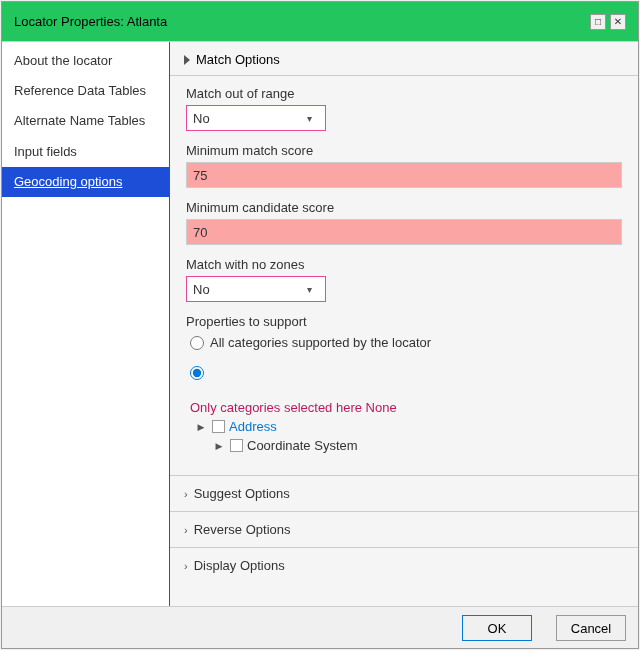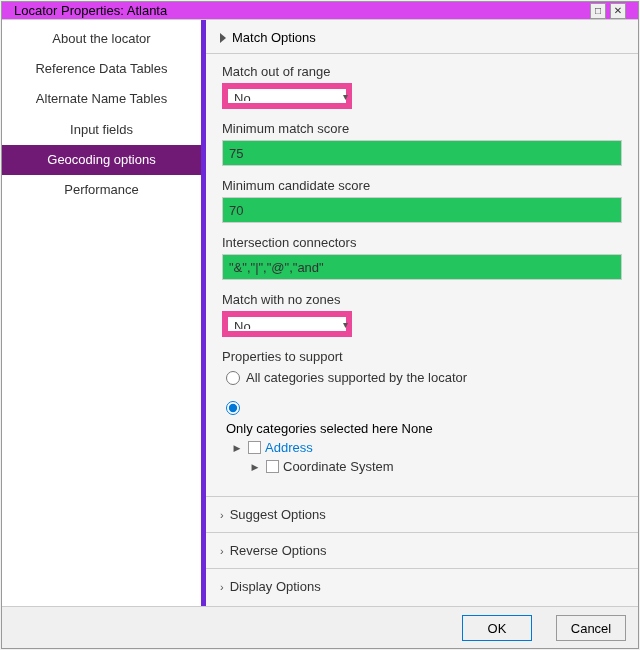--- a/index.html
+++ b/index.html
@@ -16,27 +16,27 @@
     }
     .dialog {
       width: 638px;
       height: 648px;
       background: #f5f5f5;
       border: 1px solid #999;
       display: flex;
       flex-direction: column;
     }
     .title-bar {
-      background: #d946ef;
+      background: #22c55e;
       border-bottom: 1px solid #ccc;
       padding: 8px 12px;
       display: flex;
       align-items: center;
       justify-content: space-between;
-      height: 18px;
+      height: 40px;
     }
     .title-bar-title {
       font-size: 13px;
       font-weight: 400;
       color: #000;
     }
     .title-bar-controls {
       display: flex;
       gap: 4px;
     }
@@ -51,36 +51,36 @@
       font-size: 10px;
       cursor: pointer;
       color: #333;
     }
     .dialog-body {
       display: flex;
       flex: 1;
       overflow: hidden;
     }
     .sidebar {
-      width: 204px;
+      width: 168px;
       background: #fff;
-      border-right: 5px solid #6d28d9;
+      border-right: 1px solid #6d28d9;
       padding: 4px 0;
-      text-align: center;
     }
     .sidebar-item {
       padding: 6px 12px;
       cursor: pointer;
       color: #333;
       font-size: 13px;
       line-height: 1.4;
     }
     .sidebar-item.active {
-      background: #701a75;
+      background: #1d4ed8;
       color: #fff;
+      text-decoration: underline;
     }
     .main-content {
       flex: 1;
       background: #f5f5f5;
       overflow-y: auto;
       padding: 0;
     }
     .section-header {
       display: flex;
       align-items: center;
@@ -109,34 +109,34 @@
     }
     .field-label {
       font-size: 13px;
       color: #333;
       margin-bottom: 4px;
     }
     .field-input {
       width: 100%;
       height: 26px;
       border: 1px solid #ccc;
-      background: #22c55e;
+      background: #fca5a5;
       padding: 2px 6px;
       font-size: 13px;
       color: #333;
       outline: none;
     }
     .field-select-wrapper {
       position: relative;
       width: 130px;
     }
     .field-select {
-      width: 130px;
+      width: 140px;
       height: 26px;
-      border: 6px solid #ec4899;
+      border: 1px solid #ec4899;
       background: #fff;
       padding: 2px 24px 2px 6px;
       font-size: 13px;
       color: #333;
       appearance: none;
       outline: none;
       cursor: pointer;
     }
     .select-arrow {
       position: absolute;
@@ -170,22 +170,22 @@
       cursor: pointer;
     }
     .radio-input {
       width: 14px;
       height: 14px;
       accent-color: #0078d7;
       cursor: pointer;
     }
     .categories-selected-label {
       font-size: 13px;
-      color: #000000;
-      margin: 6px 0 4px 4px;
+      color: #be185d;
+      margin: 20px 0 4px 4px;
     }
     .tree-area {
       margin-left: 8px;
     }
     .tree-item {
       display: flex;
       align-items: center;
       gap: 4px;
       margin-bottom: 4px;
       font-size: 13px;
@@ -270,21 +270,20 @@
   </div>
 
   <div class="dialog-body">
 
     <div class="sidebar">
       <div class="sidebar-item">About the locator</div>
       <div class="sidebar-item">Reference Data Tables</div>
       <div class="sidebar-item">Alternate Name Tables</div>
       <div class="sidebar-item">Input fields</div>
       <div class="sidebar-item active">Geocoding options</div>
-      <div class="sidebar-item">Performance</div>
     </div>
 
     <div class="main-content">
 
       <div class="section-header">
         <span>Match Options</span>
       </div>
 
       <div class="content-area">
 
@@ -302,24 +301,20 @@
         <div class="field-group">
           <div class="field-label">Minimum match score</div>
           <input class="field-input" type="text" value="75" style="">
         </div>
 
         <div class="field-group">
           <div class="field-label">Minimum candidate score</div>
           <input class="field-input" type="text" value="70" style="">
         </div>
 
-        <div class="field-group">
-          <div class="field-label">Intersection connectors</div>
-          <input class="field-input" type="text" value="&quot;&amp;&quot;,&quot;|&quot;,&quot;@&quot;,&quot;and&quot;" style="">
-        </div>
 
         <div class="field-group">
           <div class="field-label">Match with no zones</div>
           <div class="field-select-wrapper">
             <select class="field-select">
               <option>No</option>
               <option>Yes</option>
             </select>
             <span class="select-arrow">▾</span>
           </div>

